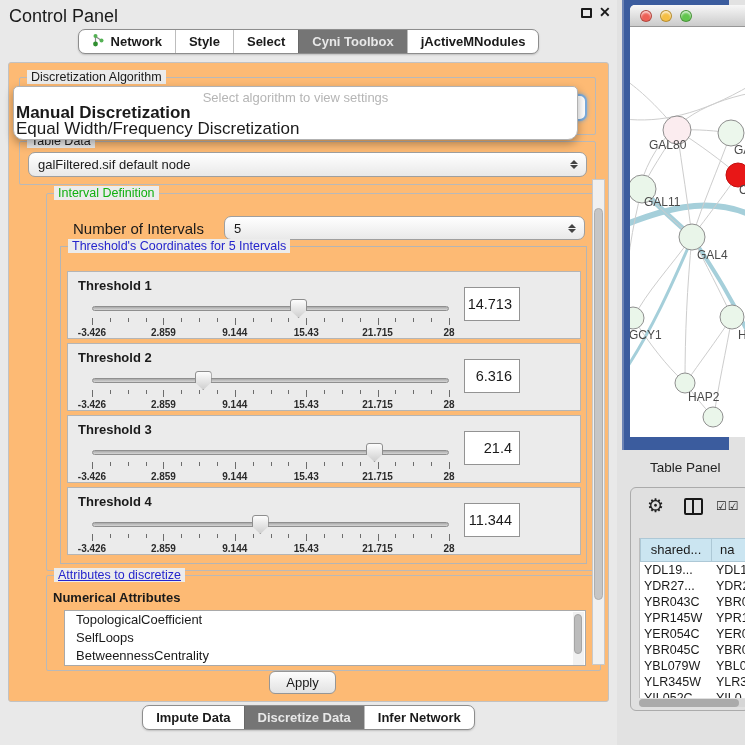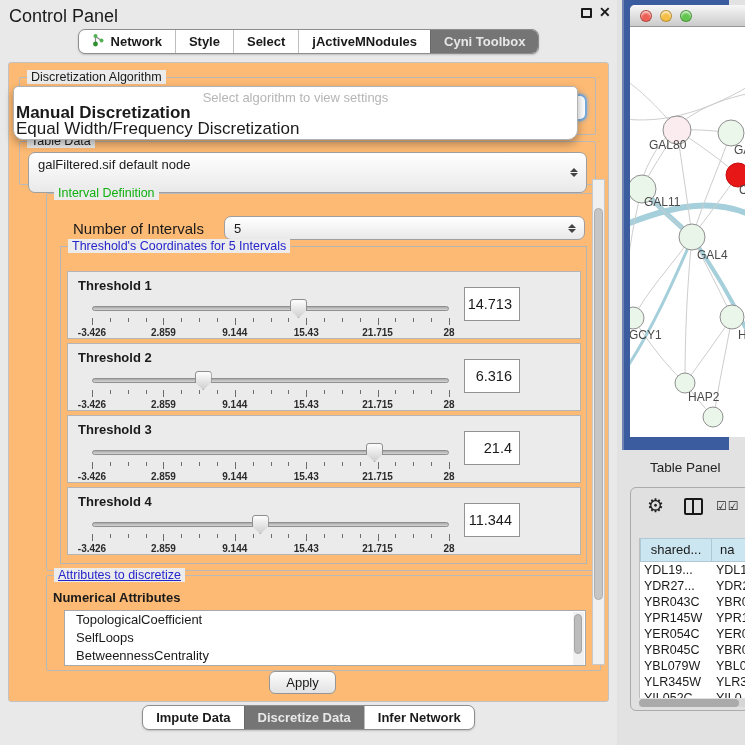--- a/index.html
+++ b/index.html
@@ -36,21 +36,21 @@
   .popup-option { font-size:17px; height:16px; line-height:16px; padding-left:2px; white-space:nowrap; }
   .popup-option.selected { font-weight:bold; }
 
   .g-td { left:10px; top:78px; width:577px; height:44px; }
   .combo { position:absolute; background:linear-gradient(#ffffff,#e9e9e9); border:1px solid #9f9f9f; border-radius:7px;
            font-size:13px; line-height:23px; padding-left:9px; white-space:nowrap; overflow:hidden; }
   .spin { position:absolute; right:8px; top:0; height:100%; display:flex; flex-direction:column; justify-content:center; gap:1px; }
   .spin i { width:0; height:0; border-left:4px solid transparent; border-right:4px solid transparent; display:block; }
   .spin .up { border-bottom:4px solid #444; }
   .spin .dn { border-top:4px solid #444; }
-  .td-combo { left:8px; top:10px; width:559px; height:41px; }
+  .td-combo { left:8px; top:10px; width:559px; height:25px; }
 
   .g-iv { left:37px; top:130px; width:555px; height:378px; }
   .g-iv > .gtitle { color:#10b010; }
   .noi-label { position:absolute; left:26px; top:26px; font-size:15px; font-weight:normal; }
   .noi-combo { left:177px; top:22px; width:361px; height:24px; }
 
   .g-thr { position:absolute; left:13px; top:52px; width:527px; height:318px; border:1px solid #b5b5b5; }
   .g-thr > .gtitle { color:#2525cc; background:#ececec; }
 
   .thr-box { position:absolute; left:6px; width:514px; height:68px; background:#ebebeb; border:1px solid #b5b5b5; }
@@ -126,25 +126,25 @@
               <circle cx="9.5" cy="7.5" r="2" fill="#55b155"></circle>
             </svg></span>
           <span>Network</span>
         </div>
         <div class="tab">
           <span>Style</span>
         </div>
         <div class="tab">
           <span>Select</span>
         </div>
-        <div class="tab">
-          <span>jActiveMNodules</span>
-        </div>
         <div class="tab selected">
           <span>Cyni Toolbox</span>
+        </div>
+        <div class="tab">
+          <span>jActiveMNodules</span>
         </div>
       </div>
     </div>
 
   <div class="content-box">
 
     <div class="group g-disc">
       <span class="gtitle">Discretization Algorithm</span>
     </div>
     <div class="focused-combo"></div>

